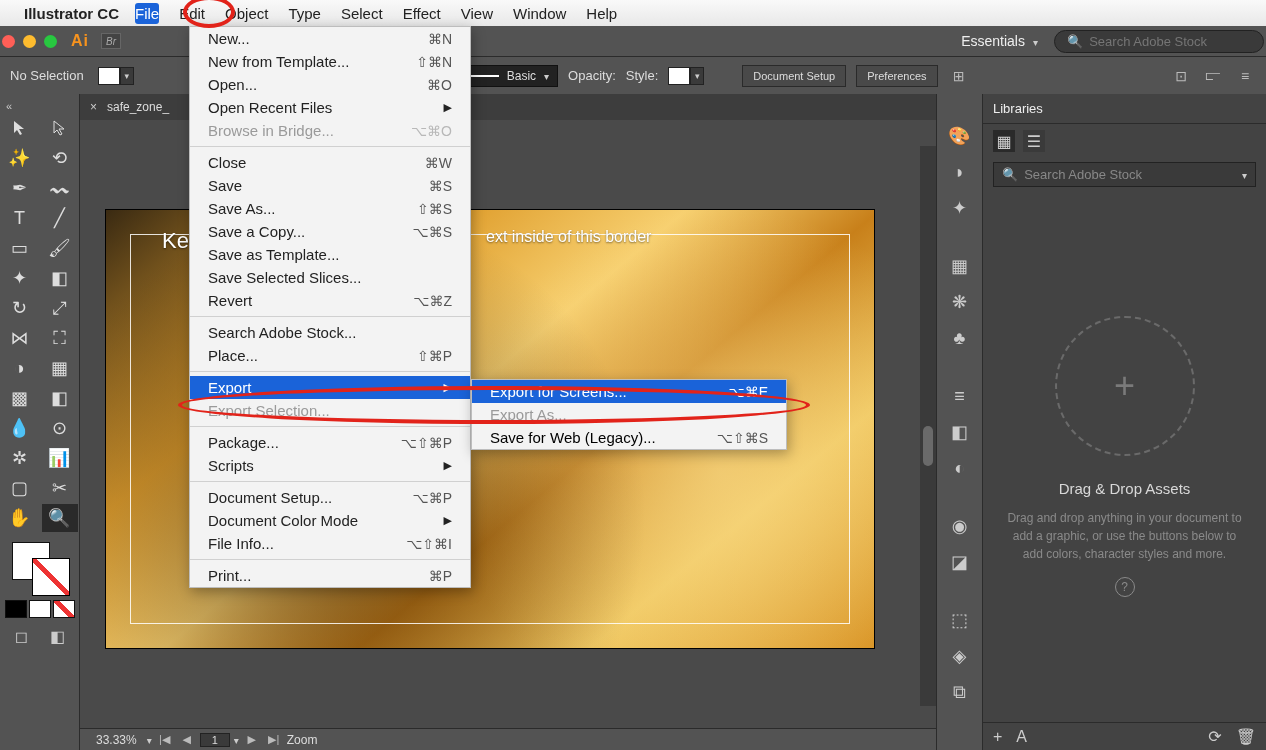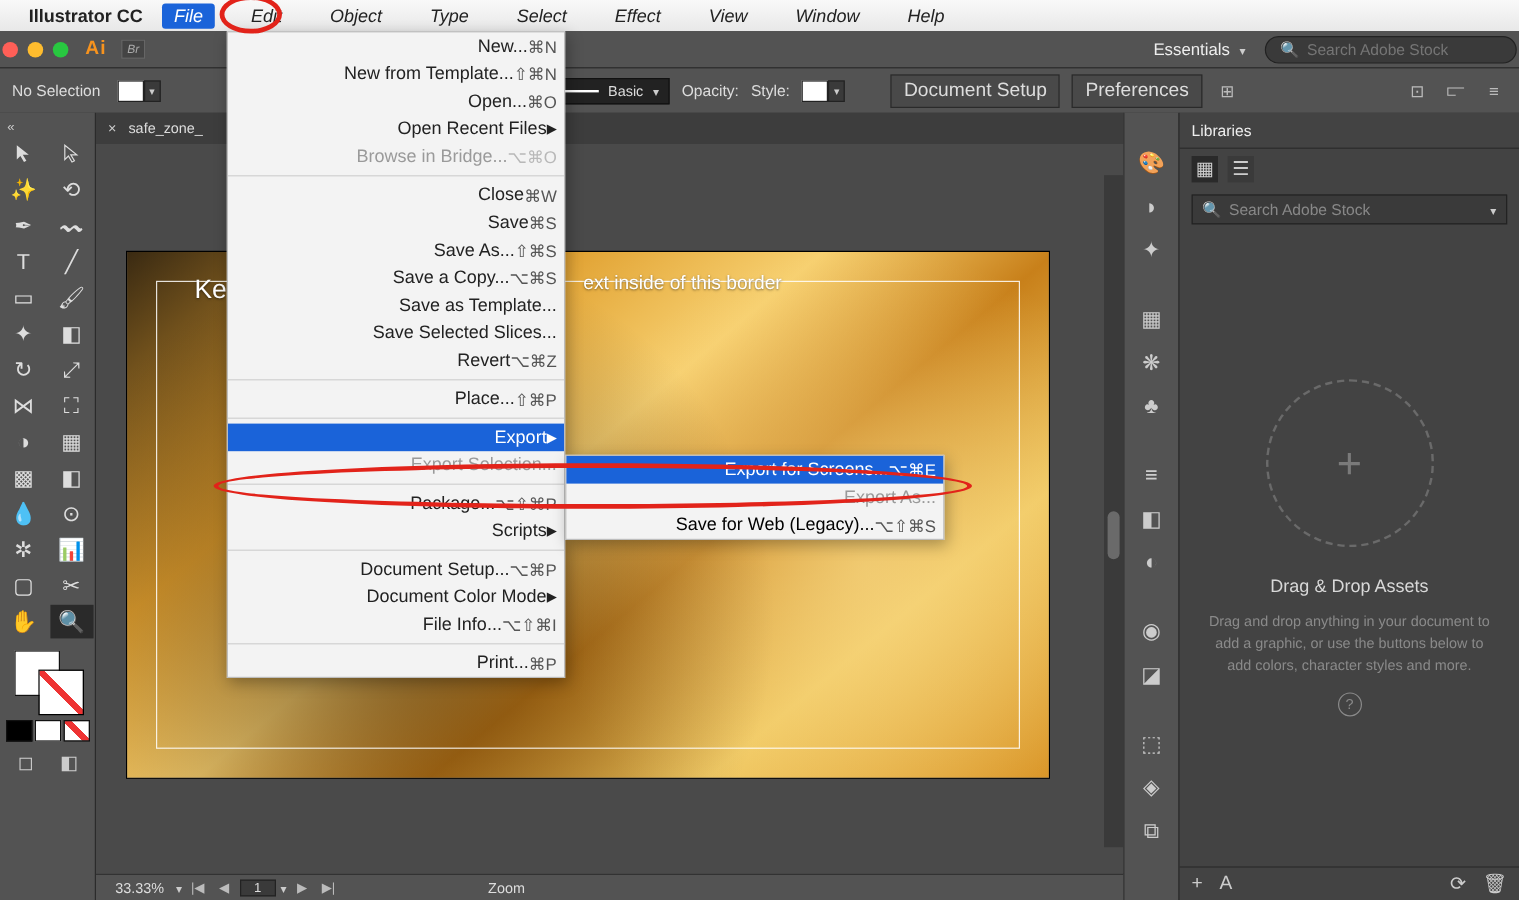--- a/index.html
+++ b/index.html
@@ -2,21 +2,21 @@
 <html><head>
 <meta charset="utf-8">
 <style>
 * { margin: 0; padding: 0; box-sizing: border-box; font-family: -apple-system, BlinkMacSystemFont, "Helvetica Neue", Arial, sans-serif; }
 body { background: #333; width: 1266px; height: 750px; overflow: hidden; position: relative; }
 
 
 .mac-menubar { height: 26px; background: linear-gradient(#f9f9f9, #e8e8e8); display: flex; align-items: center; padding: 0 10px; font-size: 15px; color: #222; }
 .mac-menubar .apple { font-size: 18px; margin-right: 14px; }
 .mac-menubar .app-name { font-weight: 700; margin-right: 16px; }
-.mac-menubar .mitem { margin-right: 20px; padding: 2px 10px; cursor: default; font-style: italic; }
+.mac-menubar .mitem { margin-right: 20px; padding: 2px 0; cursor: default; }
 .mac-menubar .mitem.selected { background: #1a63d9; color: #fff; border-radius: 3px; }
 
 
 .app-topbar { height: 30px; background: #535353; display: flex; align-items: center; padding: 0 2px; }
 .traffic-lights { display: flex; gap: 8px; margin-right: 14px; }
 .traffic-lights span { width: 13px; height: 13px; border-radius: 50%; display: inline-block; }
 .tl-red { background: #ff5f57; } .tl-yellow { background: #febc2e; } .tl-green { background: #28c840; }
 .ai-logo { color: #f7931e; font-weight: 700; font-size: 16px; margin-right: 12px; letter-spacing: 1px; }
 .br-icon { width: 20px; height: 16px; background: #444; border: 1px solid #666; font-size: 10px; color: #aaa; display: flex; align-items: center; justify-content: center; font-style: italic; }
 .spacer-flex { flex: 1; }
@@ -24,21 +24,21 @@
 .search-stock { background: #3a3a3a; border: 1px solid #222; border-radius: 12px; padding: 3px 12px; color: #aaa; font-size: 13px; width: 210px; display: flex; align-items: center; gap: 6px; }
 .search-stock input { background: transparent; border: none; outline: none; color: #ccc; font-size: 13px; width: 170px; }
 
 
 .control-bar { height: 38px; background: #535353; border-top: 1px solid #2b2b2b; display: flex; align-items: center; padding: 0 10px; gap: 10px; font-size: 13px; color: #ddd; }
 .control-bar .sel-label { margin-right: 4px; }
 .swatch-box { width: 22px; height: 18px; background: #fff; border: 1px solid #222; }
 .dd-arrow { width: 14px; height: 18px; background: #3a3a3a; border: 1px solid #222; display: flex; align-items: center; justify-content: center; font-size: 9px; color: #ccc; }
 .stroke-basic { background: #222; border: 1px solid #111; padding: 3px 8px; display: flex; align-items: center; gap: 8px; font-size: 12px; }
 .stroke-line { width: 56px; height: 2px; background: #fff; }
-.ctrl-btn { background: #494949; border: 1px solid #2a2a2a; padding: 4px 10px; color: #ddd; font-size: 16px; cursor: pointer; }
+.ctrl-btn { background: #494949; border: 1px solid #2a2a2a; padding: 4px 10px; color: #ddd; font-size: 11px; cursor: pointer; }
 .ctrl-icon { width: 22px; height: 22px; display: flex; align-items: center; justify-content: center; color: #bbb; font-size: 14px; }
 
 
 .app-body { position: absolute; top: 94px; left: 0; right: 0; bottom: 0; display: flex; }
 
 
 .toolbox { width: 80px; background: #535353; border-right: 1px solid #2b2b2b; display: flex; flex-direction: column; align-items: center; padding-top: 4px; }
 .tool-collapse { width: 100%; text-align: left; padding: 2px 6px; color: #ccc; font-size: 11px; }
 .tool-grid { display: grid; grid-template-columns: 36px 36px; gap: 2px 4px; }
 .tool { width: 36px; height: 28px; display: flex; align-items: center; justify-content: center; color: #ddd; font-size: 18px; cursor: pointer; }
@@ -83,21 +83,21 @@
 .lib-search { margin: 4px 10px; background: #3a3a3a; border: 1px solid #222; padding: 4px 8px; color: #888; font-size: 13px; display: flex; align-items: center; gap: 6px; }
 .lib-drop { flex: 1; display: flex; flex-direction: column; align-items: center; justify-content: center; text-align: center; padding: 20px; color: #8a8a8a; }
 .dashed-circle { width: 140px; height: 140px; border: 2px dashed #6a6a6a; border-radius: 50%; display: flex; align-items: center; justify-content: center; font-size: 36px; color: #7a7a7a; margin-bottom: 24px; }
 .lib-drop h3 { color: #d8d8d8; font-size: 15px; font-weight: 500; margin-bottom: 12px; }
 .lib-drop p { font-size: 12px; line-height: 1.5; }
 .lib-help-ico { margin-top: 14px; width: 20px; height: 20px; border: 1.5px solid #8a8a8a; border-radius: 50%; display: flex; align-items: center; justify-content: center; font-size: 12px; }
 .lib-footer { height: 28px; border-top: 1px solid #2b2b2b; display: flex; align-items: center; padding: 0 10px; gap: 14px; color: #ccc; }
 
 
 .file-menu { position: absolute; top: 26px; left: 189px; width: 282px; background: #f3f3f3; border: 1px solid #bdbdbd; box-shadow: 2px 4px 12px rgba(0,0,0,0.3); font-size: 15px; color: #222; }
-.menu-row { display: flex; justify-content: flex-end; align-items: center; padding: 3px 6px; cursor: default; position: relative; }
+.menu-row { display: flex; justify-content: space-between; align-items: center; padding: 3px 18px; cursor: default; position: relative; }
 .menu-row.disabled { color: #9a9a9a; }
 .menu-row.hover { background: #1a63d9; color: #fff; }
 .menu-row .shortcut { color: #555; font-size: 14px; }
 .menu-row.hover .shortcut { color: #fff; }
 .menu-row.disabled .shortcut { color: #b8b8b8; }
 .menu-row .arrow { font-size: 11px; }
 .menu-sep { height: 1px; background: #d0d0d0; margin: 4px 0; }
 
 .sub-menu { position: absolute; top: 379px; left: 471px; width: 316px; background: #f3f3f3; border: 1px solid #bdbdbd; box-shadow: 2px 4px 12px rgba(0,0,0,0.3); font-size: 15px; }
 
@@ -237,21 +237,21 @@
     </div>
     <div class="status-bar">
       <span class="status-zoom">33.33%</span>
       <span class="chev-down"></span>
       <span class="nav-ico">|◀</span>
       <span class="nav-ico">◀</span>
       <input class="nav-input" value="1" style="">
       <span class="chev-down"></span>
       <span class="nav-ico">▶</span>
       <span class="nav-ico">▶|</span>
-      <span style="margin-left:120px">Zoom</span>
+      <span style="">Zoom</span>
     </div>
   </div>
 
   <div class="right-stack">
     <div class="rstack-ico">🎨</div>
     <div class="rstack-ico">◗</div>
     <div class="rstack-ico">✦</div>
     <div style="height:10px"></div>
     <div class="rstack-ico">▦</div>
     <div class="rstack-ico">❋</div>
@@ -341,20 +341,23 @@
     </div>
     <div class="menu-row">
       <span>Save Selected Slices...</span>
     </div>
     <div class="menu-row">
       <span>Revert</span>
       <span class="shortcut">⌥⌘Z</span>
     </div>
     <div class="menu-sep"></div>
     <div class="menu-row">
+      <span>Search Adobe Stock...</span>
+    </div>
+    <div class="menu-row">
       <span>Place...</span>
       <span class="shortcut">⇧⌘P</span>
     </div>
     <div class="menu-sep"></div>
     <div class="menu-row hover">
       <span>Export</span>
       <span class="arrow">▶</span>
     </div>
     <div class="menu-row disabled">
       <span>Export Selection...</span>

